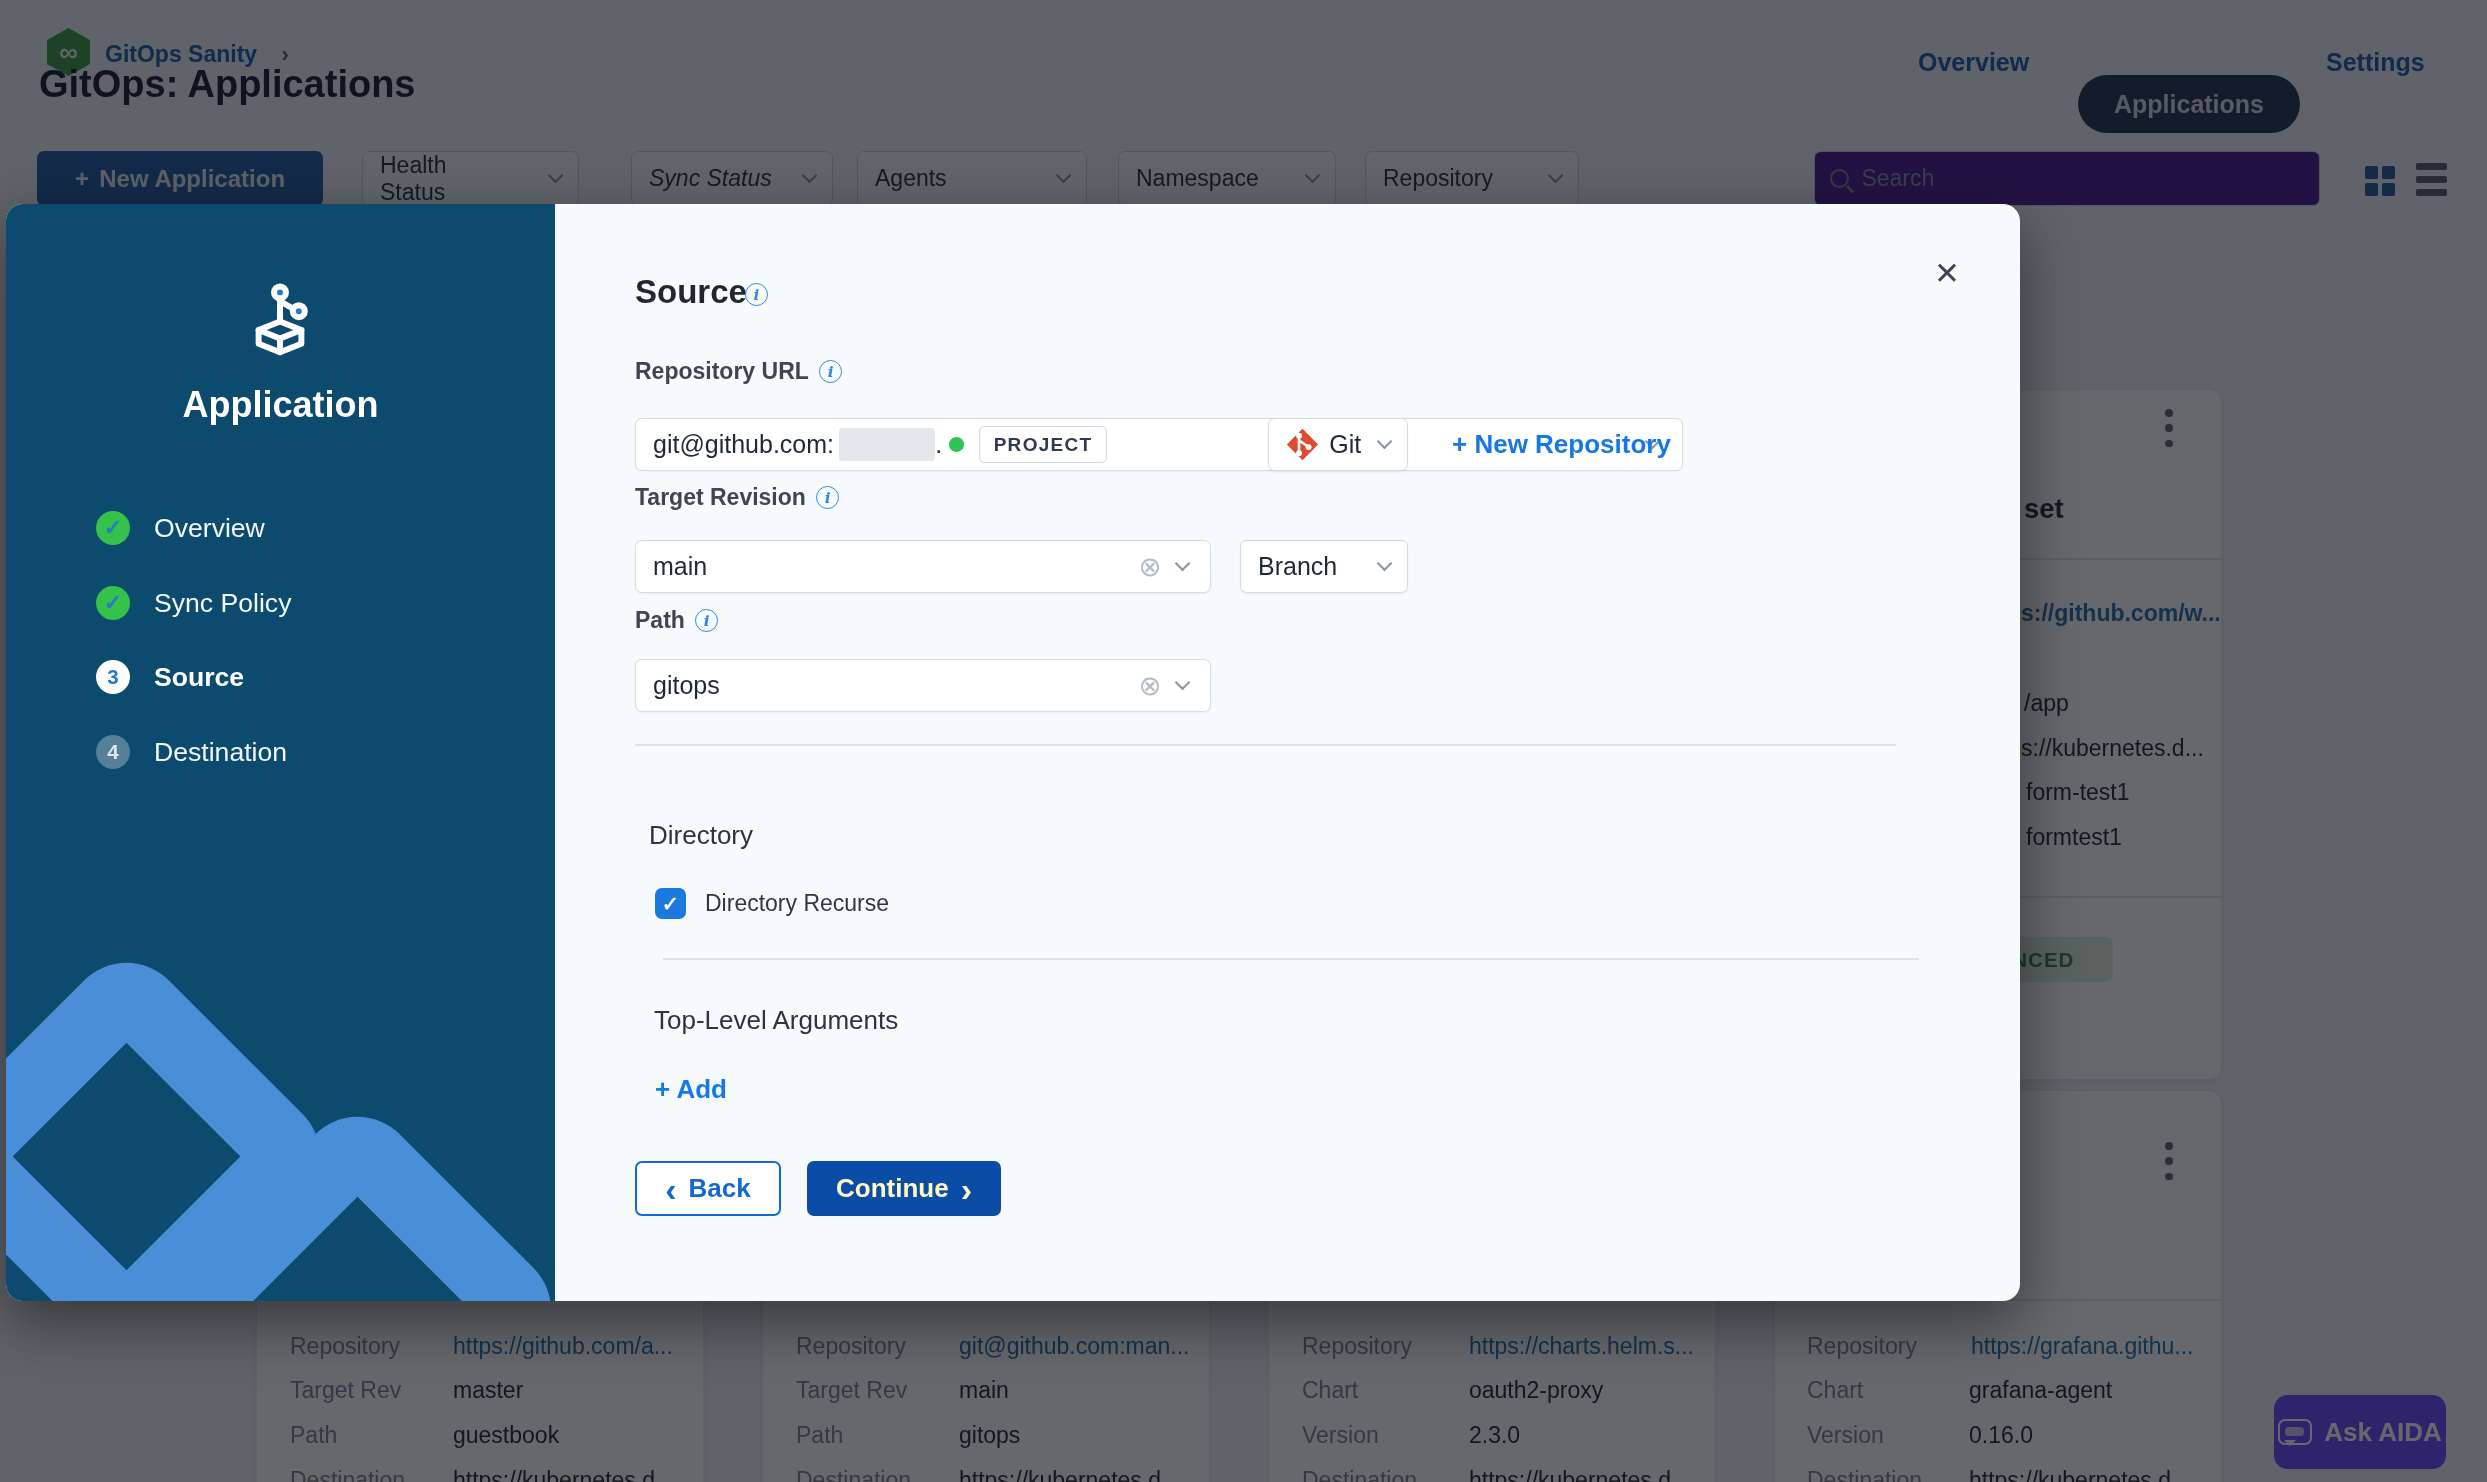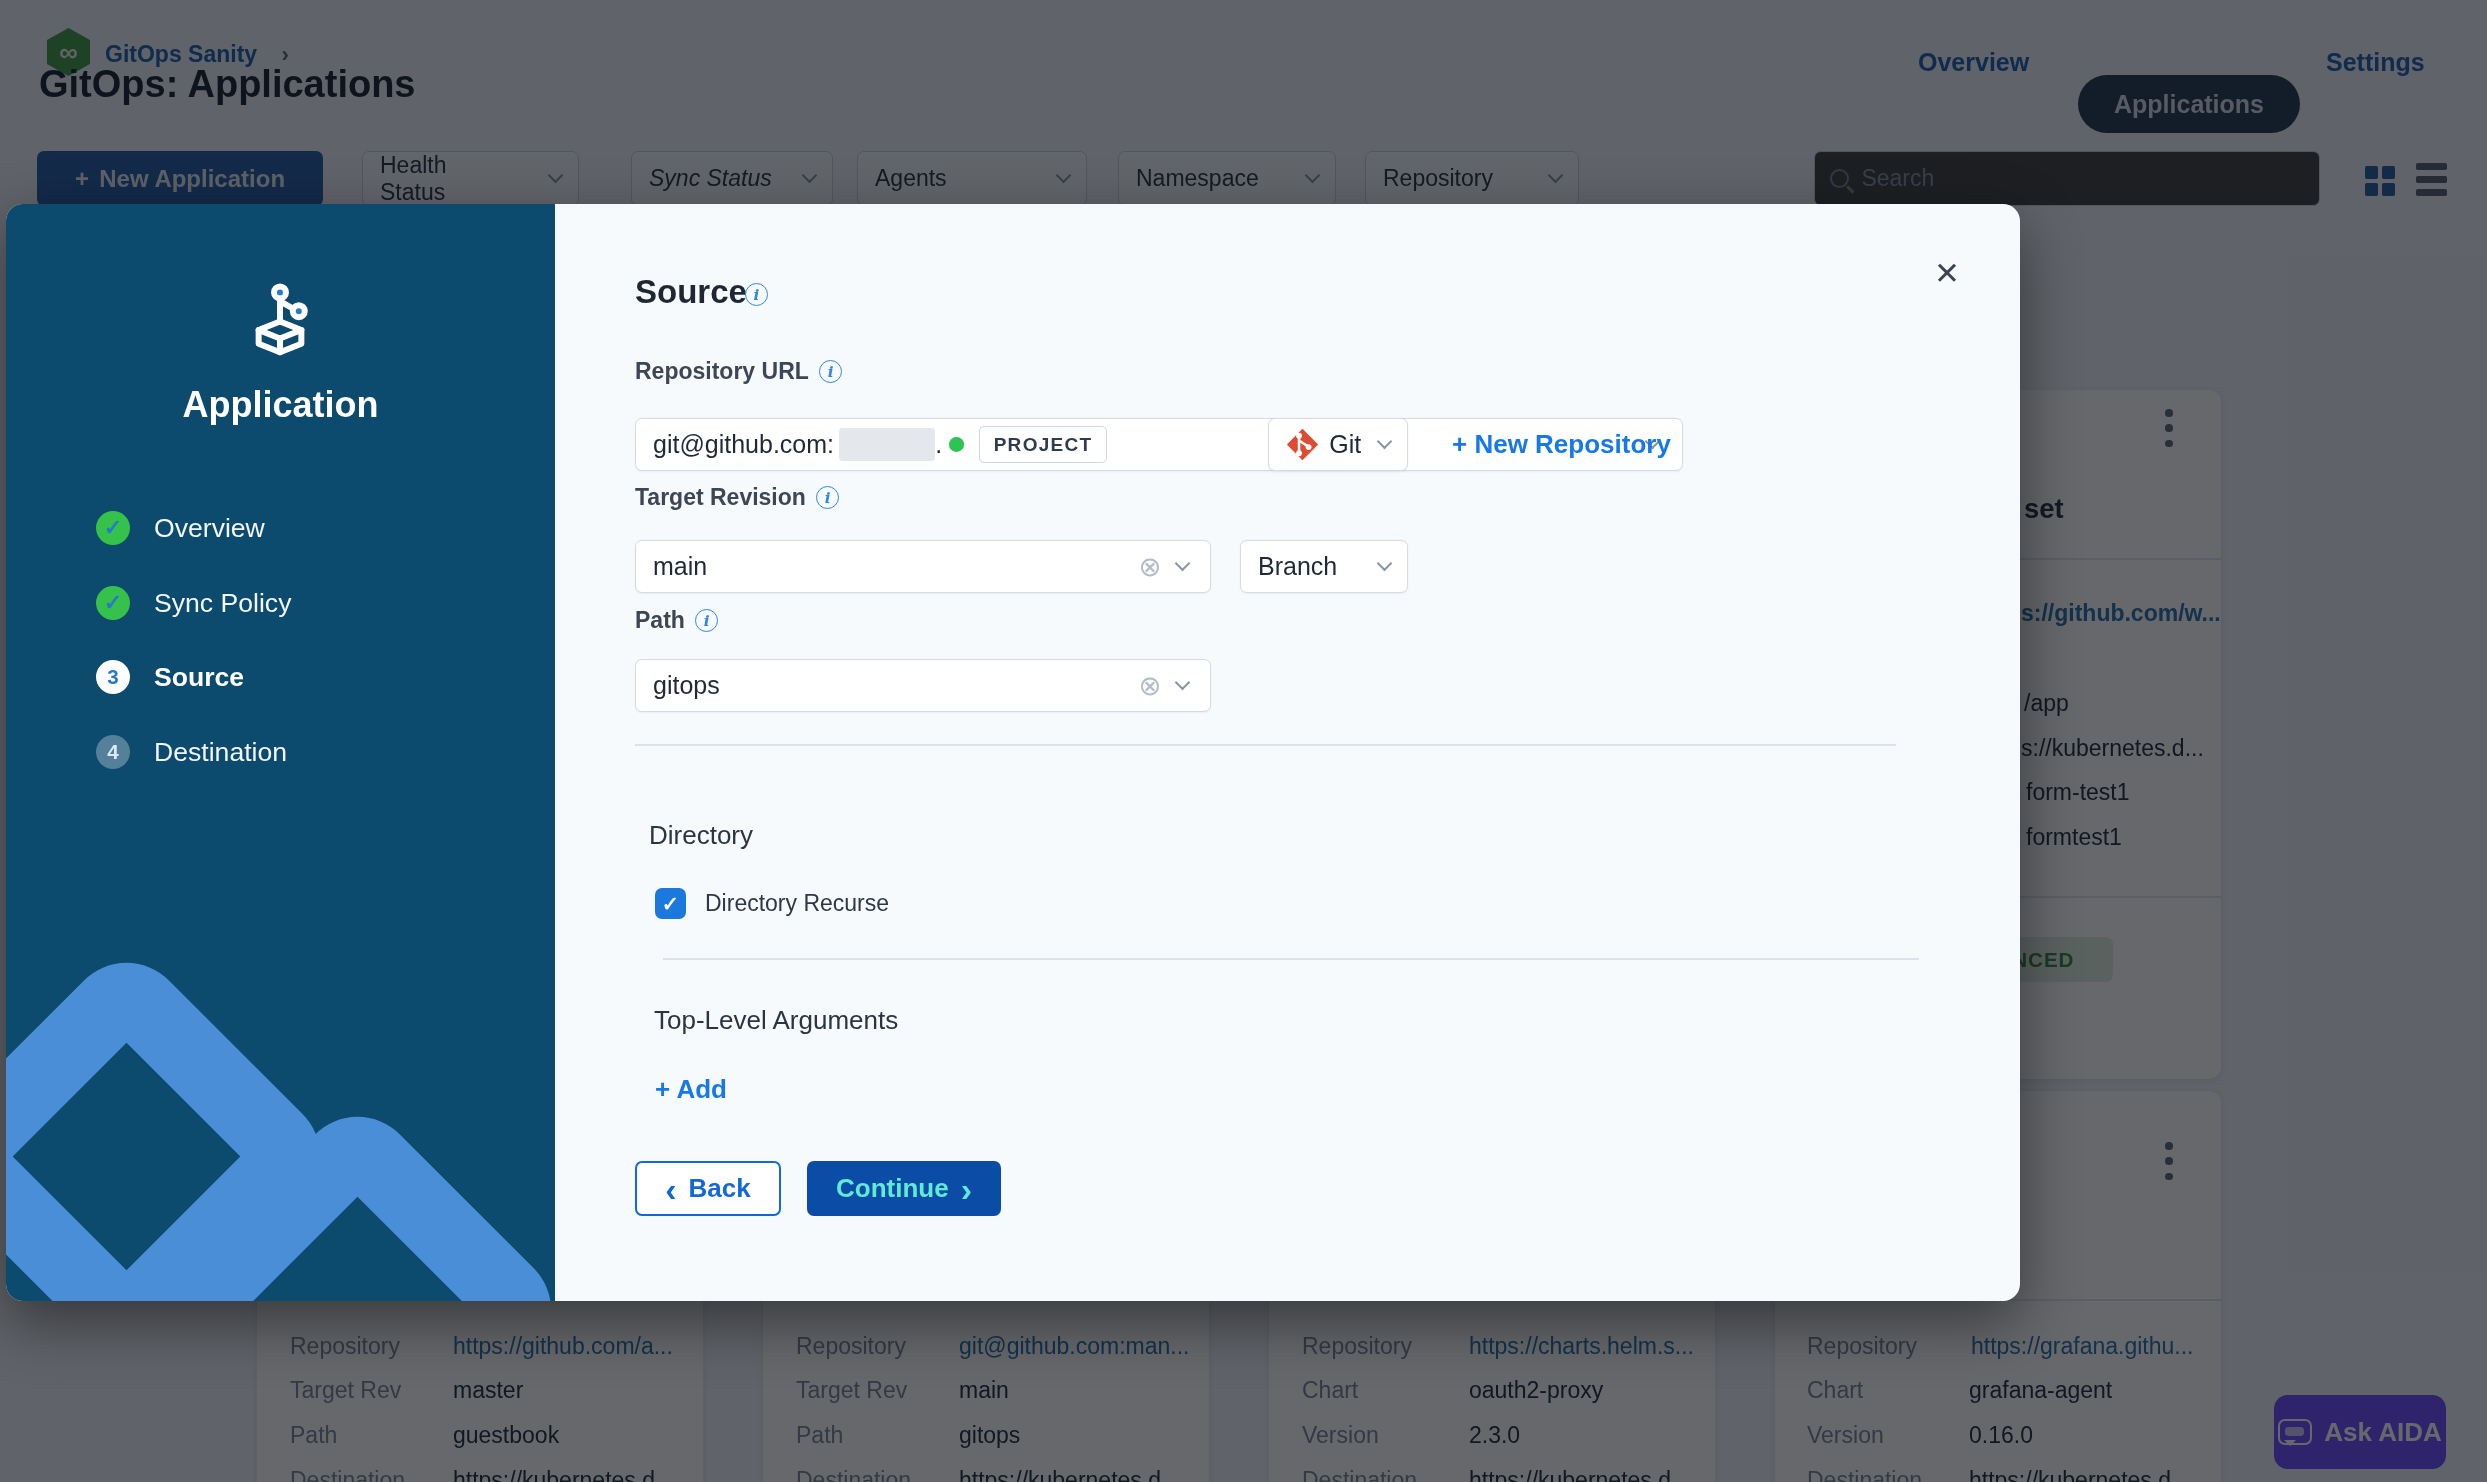--- a/index.html
+++ b/index.html
@@ -20,21 +20,21 @@
              display:flex; align-items:center; justify-content:center; font-size:26px; font-weight:700; }
 
   .btn-newapp { background:#275da5; color:#e8eef5; font-size:24px; font-weight:600;
                 border-radius:6.9px; height:55px; display:flex; align-items:center;
                 justify-content:center; gap:10.3px; }
   .filter { background:#f5f8fa; border:1.7px solid #c9d1da; border-radius:6.9px; height:55px;
             display:flex; align-items:center; justify-content:space-between;
             padding:0 17px; color:#2b3442; font-size:23px; font-weight:500; }
   .chev { width:11px; height:11px; border-right:2.6px solid #8a94a3; border-bottom:2.6px solid #8a94a3;
           transform:rotate(45deg); margin-top:-5.1px; flex:none; }
-  .searchbox { background:#404040; border:1.7px solid #c9d1da; border-radius:6.9px; height:55px;
+  .searchbox { background:#4c1d95; border:1.7px solid #c9d1da; border-radius:6.9px; height:55px;
                display:flex; align-items:center; padding:0 15.4px; gap:12px; }
   .mag { width:19px; height:19px; border:2.6px solid #7d8794; border-radius:50%; position:relative; flex:none; }
   .mag::after { content:""; position:absolute; width:2.6px; height:9.4px; background:#7d8794;
                 transform:rotate(-45deg); left:16.3px; top:13.7px; }
   .search-ph { color:#8a94a2; font-size:23px; }
   .grid-ico { display:grid; grid-template-columns:13px 13px; grid-template-rows:13px 13px; gap:4.3px; }
   .grid-ico i { background:#2b5d9e; border-radius:1.7px; }
   .list-ico { display:flex; flex-direction:column; gap:6px; }
   .list-ico i { width:31px; height:6.9px; background:#566170; border-radius:1.7px; }
 
@@ -90,21 +90,21 @@
   .gitdiamond { width:33px; height:33px; flex:none; position:relative; }
   .link-blue { color:#1778e8; font-size:26px; font-weight:600; }
   .divider { height:1.7px; background:#dde2e8; }
   .sec-h { color:#2a3442; font-size:26px; font-weight:500; }
   .cbx { width:31px; height:31px; background:#1b78dc; border-radius:6.9px; color:#ffffff;
          display:flex; align-items:center; justify-content:center; font-size:20.6px; font-weight:800; }
   .cbx-label { color:#2d3748; font-size:23px; }
   .btn-back { border:2.6px solid #1268d8; color:#1268d8; background:#ffffff; border-radius:6.9px;
               height:55px; display:flex; align-items:center; justify-content:center; gap:12px;
               font-size:26px; font-weight:700; }
-  .btn-continue { background:#0b4da6; color:#5eead4; border-radius:6.9px; height:55px;
+  .btn-continue { background:#0b4da6; color:#fef9c3; border-radius:6.9px; height:55px;
                   display:flex; align-items:center; justify-content:center; gap:12px;
                   font-size:26px; font-weight:700; }
   .close-x { color:#3a4553; font-size:31px; font-weight:400; }
 </style>
 </head>
 <body>
 
 <div id="stage">
 
   <div class="abs" style="left:0;top:0;width:2487px;height:1482px;">

